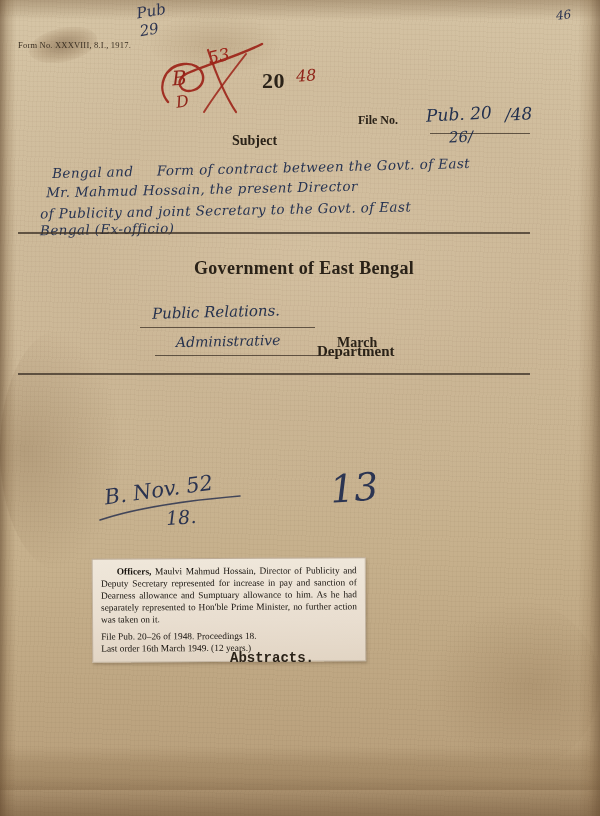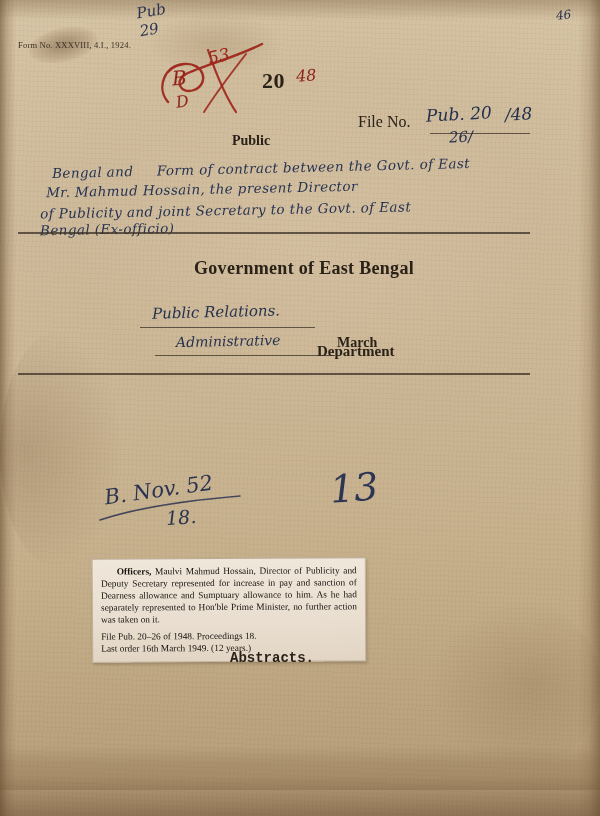--- a/index.html
+++ b/index.html
@@ -77,22 +77,22 @@
     color: #3a2f22;
   }
   #year-19 {
     left: 262px; top: 68px;
     font-size: 22px;
     font-weight: bold;
     letter-spacing: 0.5px;
   }
   #file-no-label {
     left: 358px; top: 113px;
-    font-size: 16px;
-    font-weight: normal;
+    font-size: 12px;
+    font-weight: bold;
   }
   #subject-label {
     left: 232px; top: 133px;
     font-size: 14px;
     font-weight: bold;
   }
   #govt-title {
     left: 4px; top: 258px;
     width: 600px;
     text-align: center;
@@ -279,32 +279,32 @@
   <div class="stain" style="left:150px; top:14px; width:130px; height:60px; background:radial-gradient(ellipse at 50% 50%, rgba(120,88,52,0.18) 0%, rgba(255,255,255,0) 75%);"></div>
   <div class="stain" style="left:430px; top:600px; width:170px; height:170px; background:radial-gradient(ellipse at 60% 50%, rgba(112,82,50,0.18) 0%, rgba(255,255,255,0) 72%);"></div>
   <div class="stain" style="left:0px; top:330px; width:120px; height:240px; background:radial-gradient(ellipse at 20% 50%, rgba(104,74,44,0.22) 0%, rgba(255,255,255,0) 75%);"></div>
 
   <div class="edge-dark" id="top-edge"></div>
   <div class="edge-dark" id="left-edge"></div>
   <div class="edge-dark" id="right-edge"></div>
   <div id="bottom-band"></div>
   <div class="edge-dark" id="bottom-edge"></div>
 
-  <div class="printed" id="form-no">Form No. XXXVIII, 4.I., 1924.</div>
+  <div class="printed" id="form-no">Form No. XXXVIII, 8.I., 1917.</div>
 
   <div class="printed" id="year-19">20</div>
   <div class="hand" id="hand-year-suffix">48</div>
 
   <div class="printed" id="file-no-label">File No.</div>
   <div class="rule" id="rule-fileno"></div>
   <div class="hand" id="hand-file-no">Pub. 20</div>
   <div class="hand" id="hand-file-no-den">26/</div>
   <div class="hand" style="left:505px; top:104px; font-size:17px; transform:rotate(-3deg); color:#22304e;">/48</div>
 
-  <div class="printed" id="subject-label">Public</div>
+  <div class="printed" id="subject-label">Subject</div>
 
   <div class="subject-line" id="subj-l1">Bengal and     Form of contract between the Govt. of East</div>
   <div class="subject-line" id="subj-l2">Mr. Mahmud Hossain, the present Director</div>
   <div class="subject-line" id="subj-l3">of Publicity and joint Secretary to the Govt. of East</div>
   <div class="subject-line" id="subj-l4">Bengal (Ex-officio)</div>
 
   <div class="rule" id="rule-subject"></div>
 
   <div class="printed" id="govt-title">Government of East Bengal</div>
 

